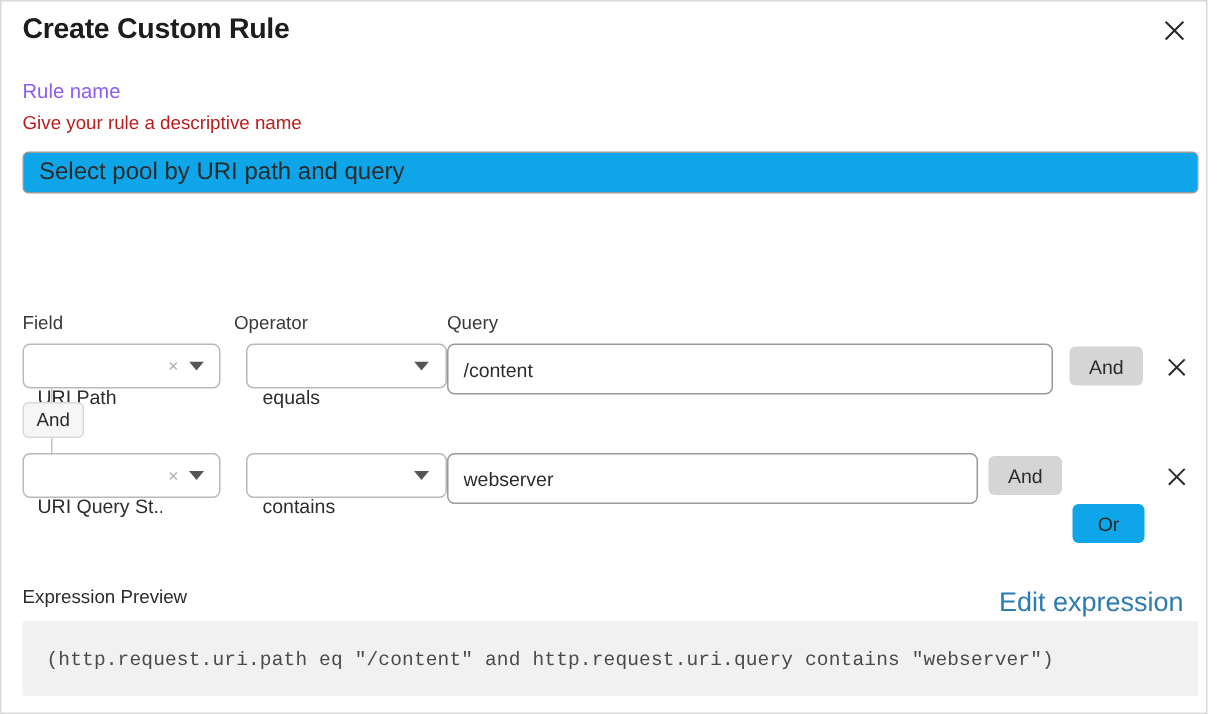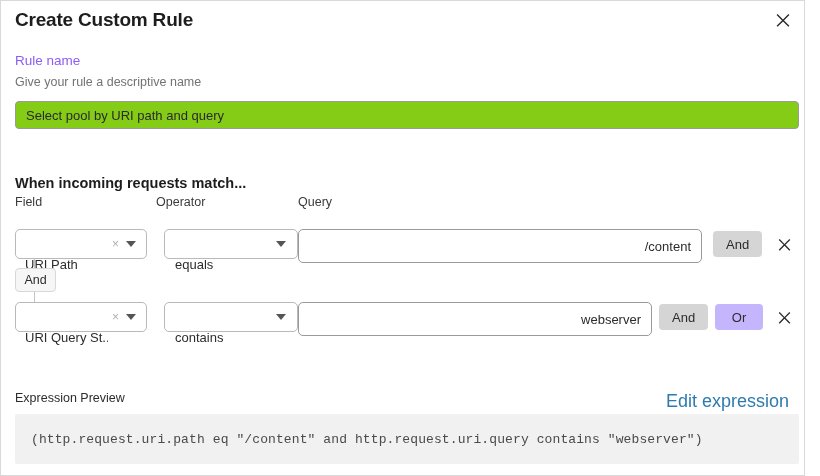--- a/index.html
+++ b/index.html
@@ -46,49 +46,49 @@
   .section-label {
     position: absolute;
     font-size: 13.5px;
     color: #8b5cf6;
   }
   .rule-name-label { left: 14px; top: 52px; }
   .rule-name-help {
     position: absolute;
     left: 14px; top: 74px;
     font-size: 12.5px;
-    color: #737373;
+    color: #b91c1c;
   }
   .rule-name-input {
     position: absolute;
     left: 14px; top: 100px;
     width: 784px; height: 28px;
     border: 1px solid #9a9a9a;
     border-radius: 4px;
-    background: #84cc16;
+    background: #0ea5e9;
     font-family: "Liberation Sans", sans-serif;
-    font-size: 13px;
+    font-size: 16px;
     color: #2a2a2a;
     padding: 0 10px;
     outline: none;
   }
 
   
   .match-heading {
     position: absolute;
     left: 14px; top: 174px;
     font-size: 14.5px;
     font-weight: bold;
     color: #1d1d1d;
   }
 
   
   .col-head {
     position: absolute;
-    top: 194px;
+    top: 207px;
     font-size: 12.5px;
     color: #3a3a3a;
   }
   .col-head.field { left: 14px; }
   .col-head.operator { left: 155px; }
   .col-head.value { left: 297px; }
 
   
   .cond-row { position: absolute; left: 0; height: 30px; }
   .cond-row.r1 { top: 228px; }
@@ -138,40 +138,39 @@
     position: absolute;
     left: 297px; height: 30px;
     border: 1px solid #9a9a9a;
     border-radius: 5px;
     background: #fff;
     font-family: "Liberation Sans", sans-serif;
     font-size: 13px;
     color: #2b2b2b;
     padding: 16px 10px;
     outline: none;
-    text-align: right;
   }
   .value-input.w1 { width: 404px; }
   .value-input.w2 { width: 354px; }
 
   .logic-btn {
     position: absolute;
     height: 26px;
     min-width: 48px;
     top: 2px;
     background: #d5d5d5;
     border: none;
     border-radius: 4px;
     font-family: "Liberation Sans", sans-serif;
     font-size: 13px;
     color: #2c2c2c;
     cursor: pointer;
     padding: 0 13px;
   }
-  .logic-btn.soft { background: #c4b5fd; }
+  .logic-btn.soft { background: #0ea5e9; margin-top: 32px; }
 
   .r1 .logic-and { left: 712px; }
   .r2 .logic-and { left: 658px; }
   .r2 .logic-or  { left: 714px; }
 
   .del-btn {
     position: absolute;
     top: 3px;
     width: 24px; height: 24px;
     display: flex; align-items: center; justify-content: center;
@@ -247,21 +246,20 @@
   <button class="close-btn">
     <svg width="14" height="14" viewBox="0 0 14 14" aria-hidden="true">
       <path d="M1.6 1.0 L7 6.4 L12.4 1.0 L13.4 2.0 L8.0 7.4 L13.4 12.8 L12.4 13.8 L7 8.4 L1.6 13.8 L0.6 12.8 L6.0 7.4 L0.6 2.0 Z" fill="#2a2a2a"></path>
     </svg>
   </button>
 
   <div class="section-label rule-name-label">Rule name</div>
   <div class="rule-name-help">Give your rule a descriptive name</div>
   <input class="rule-name-input" type="text" value="Select pool by URI path and query" style="">
 
-  <div class="match-heading">When incoming requests match...</div>
 
   <div class="col-head field">Field</div>
   <div class="col-head operator">Operator</div>
   <div class="col-head value">Query</div>
 
   <div class="cond-row r1">
     <div class="select-box field-select">
       <span class="sel-text">URI Path</span>
       <span class="clear-x">×</span>
       <span class="caret">

